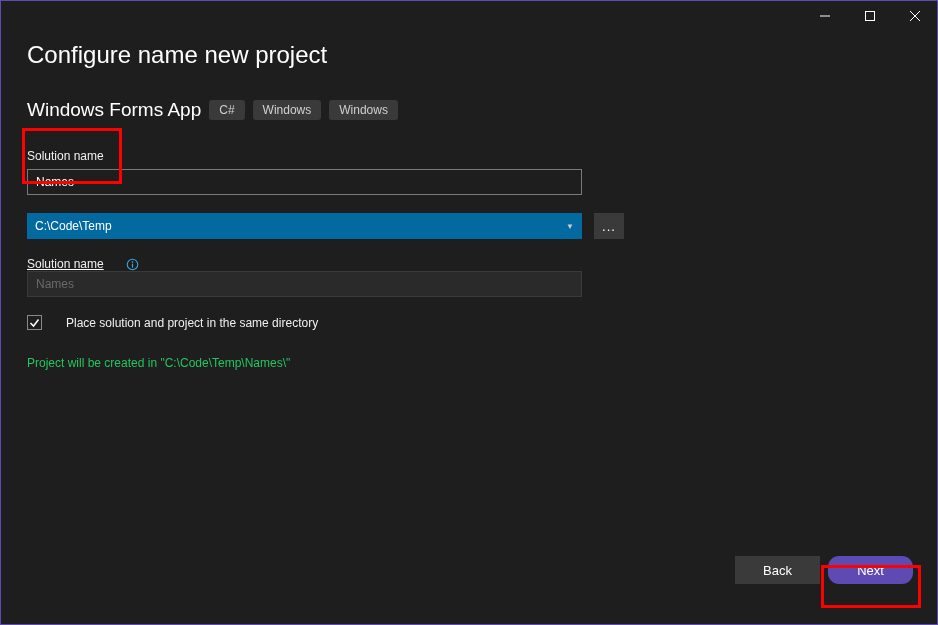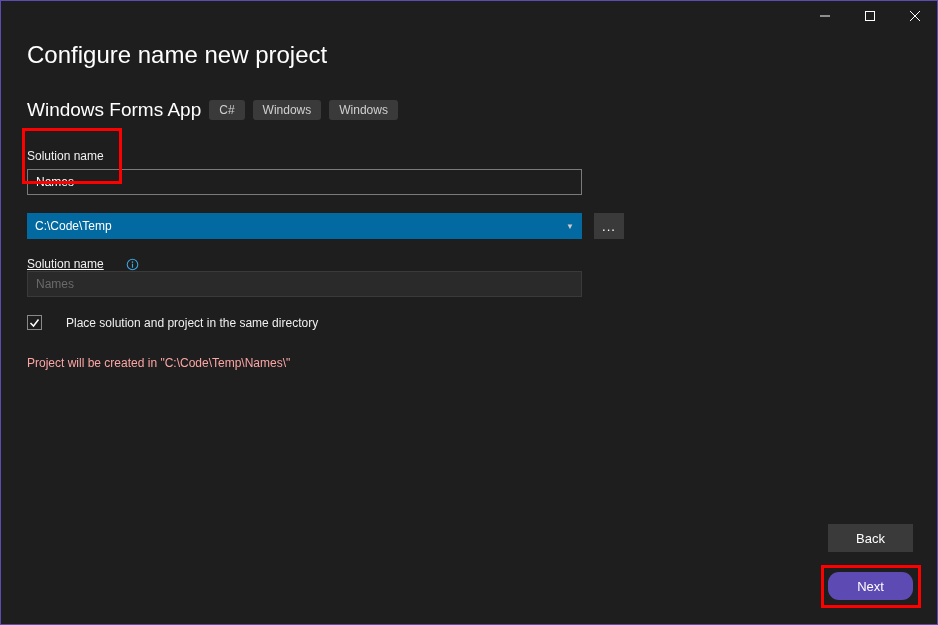--- a/index.html
+++ b/index.html
@@ -157,30 +157,29 @@
       justify-content: center;
       font-size: 11px;
       color: #fff;
     }
     .checkbox-label {
       font-size: 12px;
       color: #f0f0f0;
     }
     .status-text {
       font-size: 12px;
-      color: #fca5a5;
+      color: #22c55e;
       margin-top: 26px;
     }
     .footer {
       position: absolute;
-      bottom: 24px;
+      bottom: 40px;
       right: 24px;
       display: flex;
-      gap: 20px;
-      flex-direction: column;
+      gap: 8px;
     }
     .btn {
       width: 85px;
       height: 28px;
       font-size: 13px;
       border: none;
       display: flex;
       align-items: center;
       justify-content: center;
       font-family: inherit;

